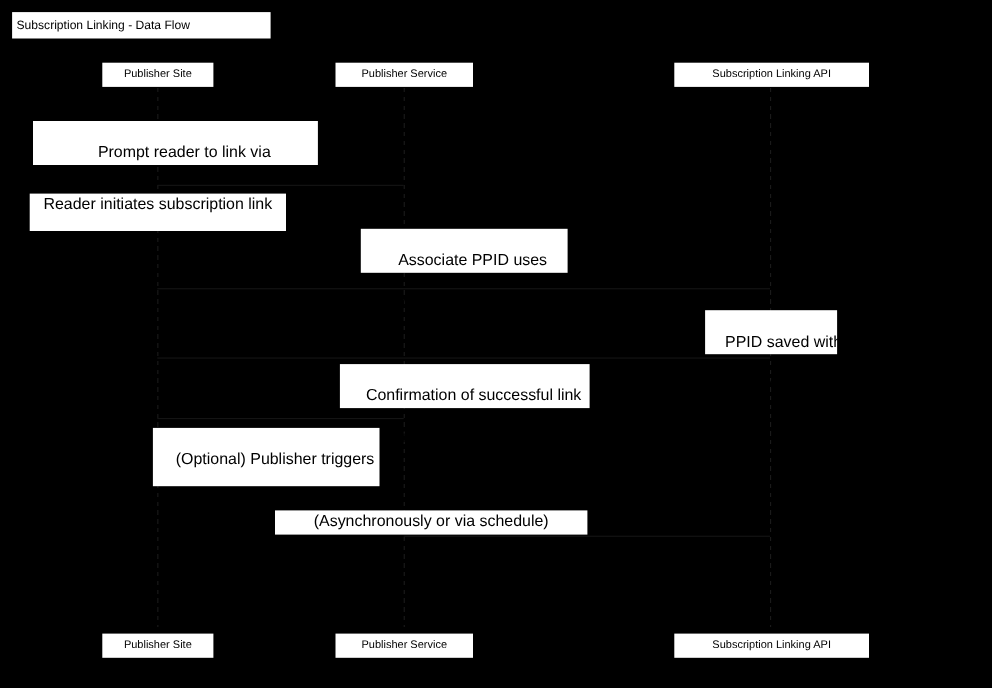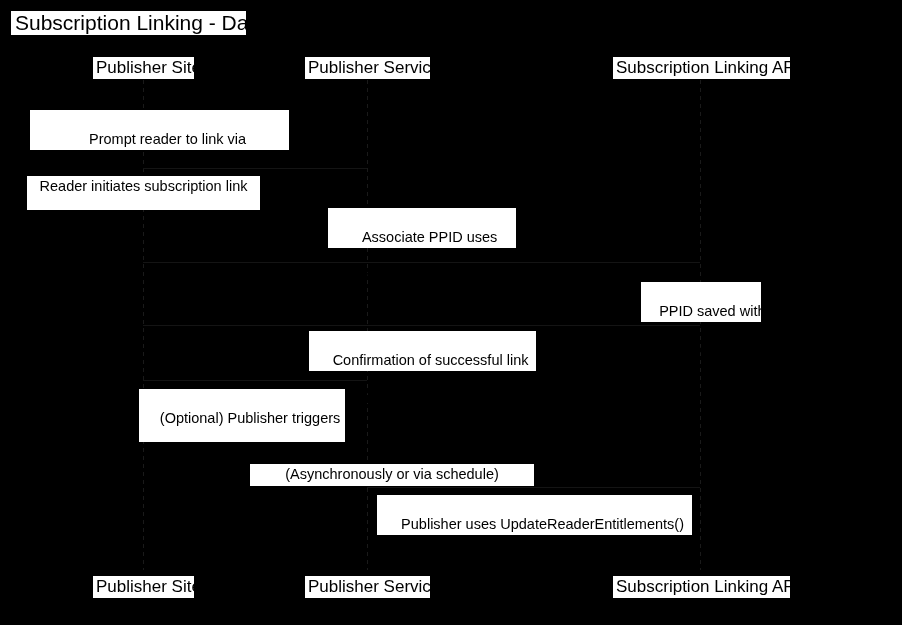--- a/index.html
+++ b/index.html
@@ -40,32 +40,32 @@
     line-height: 19px;
     text-align: center;
     white-space: pre;
     padding: 1px 2px;
     box-sizing: border-box;
   }
   .title-box {
     position: absolute;
     background: #ffffff;
     color: #000000;
-    font-size: 21px;
+    font-size: 11px;
     line-height: 20px;
     text-align: left;
     white-space: pre;
     padding: 2px 4px;
     box-sizing: border-box;
   }
   .participant-box {
     position: absolute;
     background: #ffffff;
     color: #000000;
-    font-size: 17px;
+    font-size: 10px;
     line-height: 19px;
     text-align: center;
     white-space: pre;
     padding: 1px 3px;
     box-sizing: border-box;
   }
 </style>
 </head>
 <body>
 
@@ -109,22 +109,18 @@
     <span>initiates to Publisher</span>
   </div>
 
   <div class="label-box" style="left:139px; top:389px; width:206px; height:53px;">
     <span>(Optional) Publisher triggers</span><br>
     <span>update entitlements service</span>
   </div>
 
   <div class="label-box" style="left:250px; top:464px; width:284px; height:22px;">(Asynchronously or via schedule)</div>
 
-  <div class="label-box" style="left:377px; top:495px; width:315px; height:40px;">
-    <span>Publisher uses UpdateReaderEntitlements()</span><br>
-    <span>to update a PPID's entitlements</span>
-  </div>
 
   <div class="participant-box" style="left:93px; top:576px; width:101px; height:22px;">Publisher Site</div>
   <div class="participant-box" style="left:305px; top:576px; width:125px; height:22px;">Publisher Service</div>
   <div class="participant-box" style="left:613px; top:576px; width:177px; height:22px;">Subscription Linking API</div>
 
 </div>
 
 </body></html>

